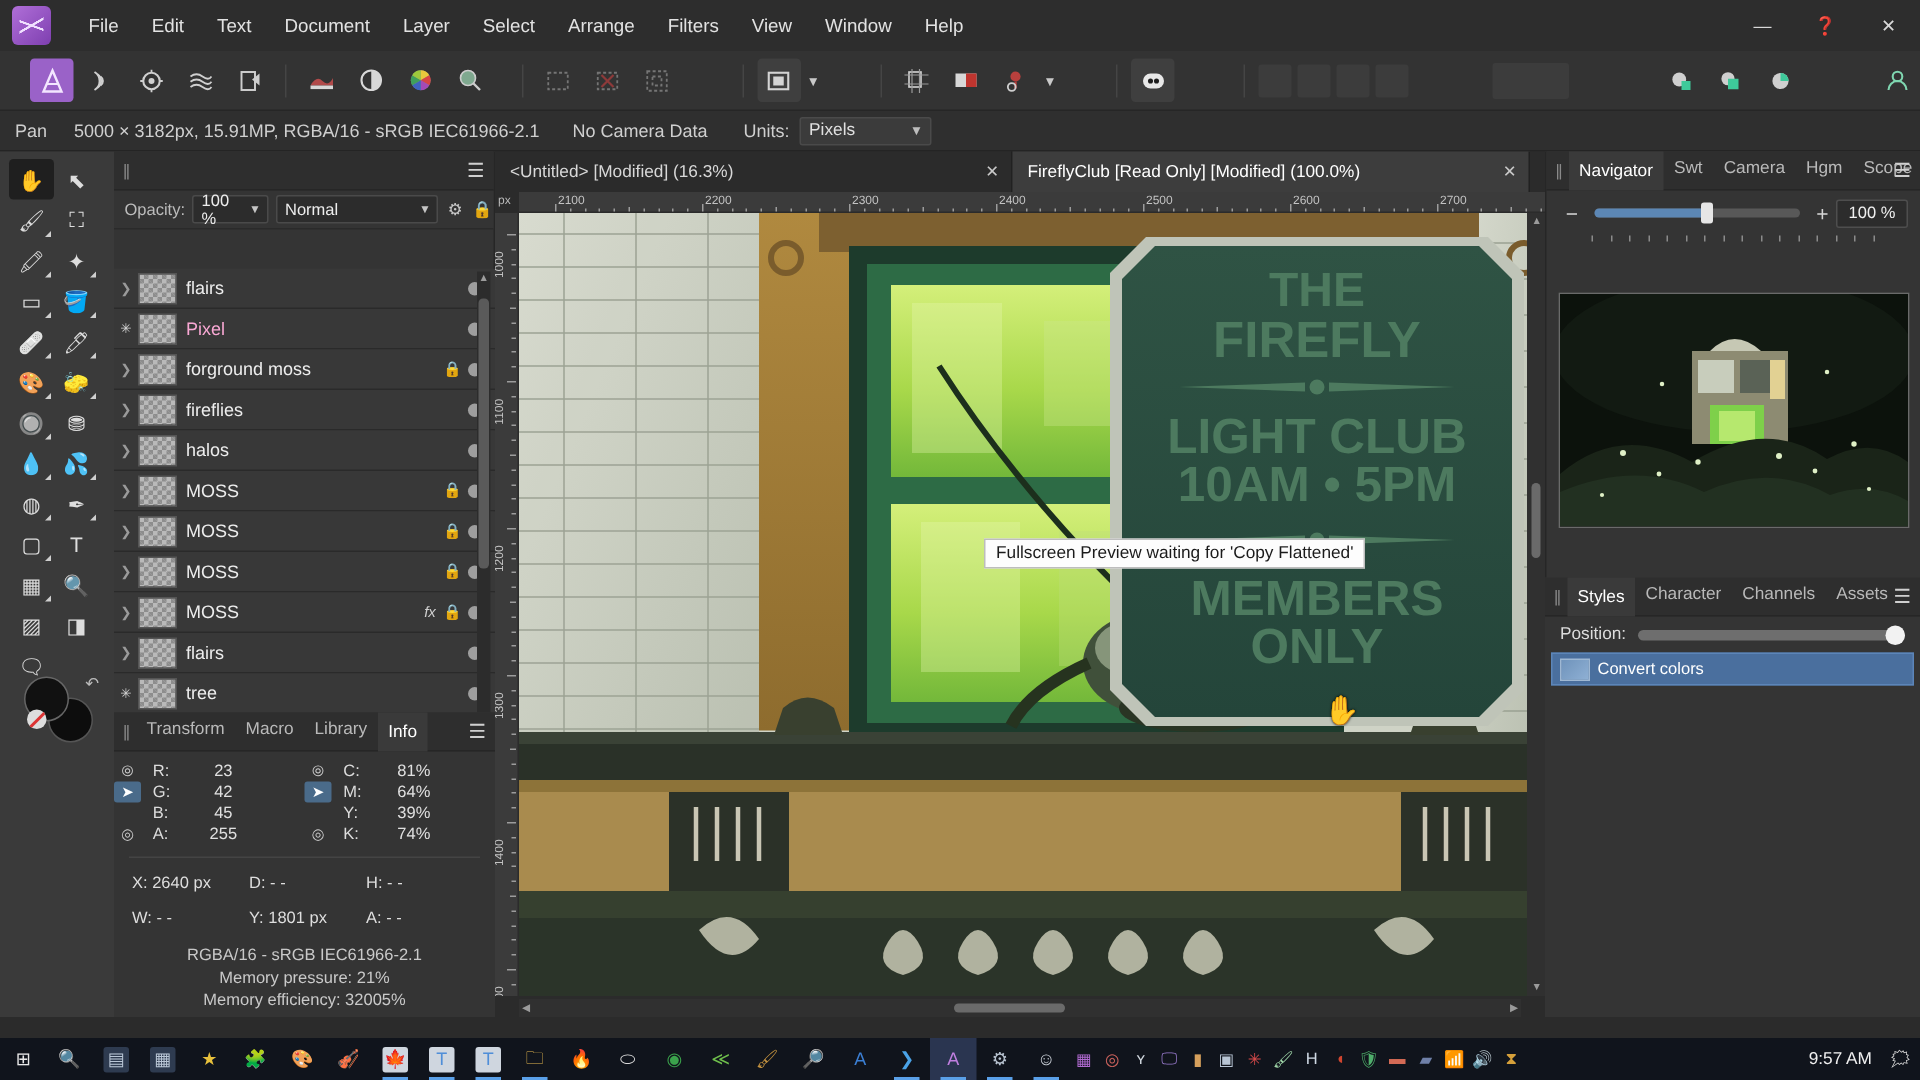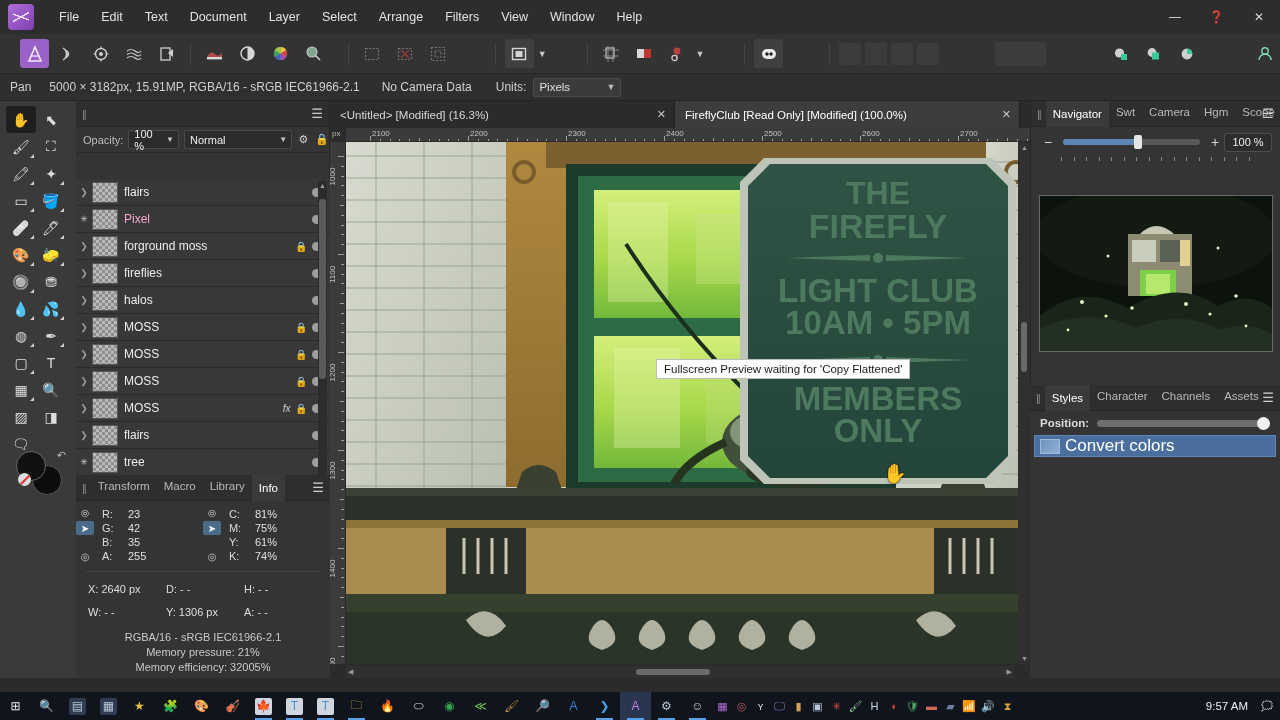--- a/index.html
+++ b/index.html
@@ -113,21 +113,21 @@
   .lb { width:19px; height:18px; display:flex; align-items:center; justify-content:center;
      color:#cacaca; font-size:11px; }
 
   
   .panelInfo { position:absolute; left:76px; top:475px; width:254px; height:203px;
      background:#343434; }
   .inforow { display:flex; padding:6px 0 0 0; }
   .infocol { width:110px; margin-left:12px; }
   .iline { display:flex; align-items:center; height:14px; font-size:11px; color:#e0e0e0; }
   .iline .k { width:26px; color:#dcdcdc; }
-  .iline .v { width:42px; text-align:left; }
+  .iline .v { width:42px; text-align:center; }
   .iicons { width:26px; }
   .iico { width:18px; height:14px; display:flex; align-items:center; justify-content:center;
       font-size:10px; color:#c8c8c8;}
   .iico.hl { background:#4a6b8a; border-radius:2px; color:#fff;}
   .sep { height:1px; background:#444; margin:8px 10px; }
   .coordrow { display:flex; font-size:11px; color:#dedede; padding-left:12px;margin-top:11px; }
   .coordrow div { width:78px; }
   .memblock { text-align:center; font-size:11px; color:#c9c9c9; margin-top:12px; line-height:15px;}
 
   
@@ -174,28 +174,28 @@
      justify-content:center; }
   .zpm { width:18px; text-align:center; font-size:14px; color:#d5d5d5; }
   .ztickrow { position:relative; height:7px; margin:0 22px 0 30px; }
   .ztick { position:absolute; top:0; width:1px; height:4px; background:#8b8b8b; }
 
   .navthumb { position:absolute; left:8px; top:94px; width:234px; height:157px;
      background:#0b0f0b; border:1px solid #6a6a6a; overflow:hidden; }
 
   .panelR2 { position:absolute; left:1030px; top:385px; width:250px; height:293px; background:#343434;}
   .posrow { height:24px; display:flex; align-items:center; padding:0 10px; }
-  .posrow .t { font-size:11.5px; color:#dcdcdc;font-weight:bold; }
+  .posrow .t { font-size:11.5px; color:#dcdcdc; }
   .posslider { flex:1; height:7px; background:#6e6e6e; border-radius:4px; margin-left:8px; position:relative;}
   .posslider .knob { position:absolute; right:0; top:-3px; width:13px; height:13px; border-radius:50%; background:#f2f2f2;}
   .hrow { height:22px; margin:0 4px; background:#4a6f9e; display:flex; align-items:center;
      border:1px solid #5c85b8; }
   .hrow .ic { width:20px; height:15px; margin:0 5px; border:1px solid #9fb8d3;
       background:linear-gradient(135deg,#6f93bb,#8fb0d4); }
-  .hrow .t { font-size:17px; color:#ffffff; }
+  .hrow .t { font-size:11px; color:#ffffff; }
 
   
   .statusline { position:absolute; left:0; top:670px; width:1280px; height:22px;
      background:#2b2b2b; display:flex; align-items:center; font-size:12px; color:#c2c2c2;}
   .statusline b { color:#ffffff; margin-left:14px; margin-right:4px; }
 
   
   .taskbar { position:absolute; left:0; top:692px; width:1280px; height:28px;
      background:#10141c; display:flex; align-items:center; }
   .tk { width:31px; height:28px; display:flex; align-items:center; justify-content:center;
@@ -599,61 +599,61 @@
           <div class="iline">
             <span class="k">R:</span>
             <span class="v">23</span>
           </div>
           <div class="iline">
             <span class="k">G:</span>
             <span class="v">42</span>
           </div>
           <div class="iline">
             <span class="k">B:</span>
-            <span class="v">35</span>
+            <span class="v">45</span>
           </div>
           <div class="iline">
             <span class="k">A:</span>
             <span class="v">255</span>
           </div>
         </div>
       <div class="iicons">
         <div class="iico">⦾</div>
         <div class="iico hl">➤</div>
         <div class="iico" style="margin-top:14px">◎</div>
       </div>
       <div class="infocol" style="margin-left:2px" id="cmykcol">
           <div class="iline">
             <span class="k">C:</span>
             <span class="v">81%</span>
           </div>
           <div class="iline">
             <span class="k">M:</span>
-            <span class="v">75%</span>
+            <span class="v">64%</span>
           </div>
           <div class="iline">
             <span class="k">Y:</span>
-            <span class="v">61%</span>
+            <span class="v">39%</span>
           </div>
           <div class="iline">
             <span class="k">K:</span>
             <span class="v">74%</span>
           </div>
         </div>
     </div>
     <div class="sep"></div>
     <div id="coordgrid">
         <div class="coordrow">
           <div>X: 2640 px</div>
           <div>D: - -</div>
           <div>H: - -</div>
         </div>
         <div class="coordrow">
           <div>W: - -</div>
-          <div>Y: 1306 px</div>
+          <div>Y: 1801 px</div>
           <div>A: - -</div>
         </div>
       </div>
     <div class="memblock" id="memblock">
         <div>RGBA/16 - sRGB IEC61966-2.1</div>
         <div>Memory pressure: 21%</div>
         <div>Memory efficiency: 32005%</div>
       </div>
   </div>
 

